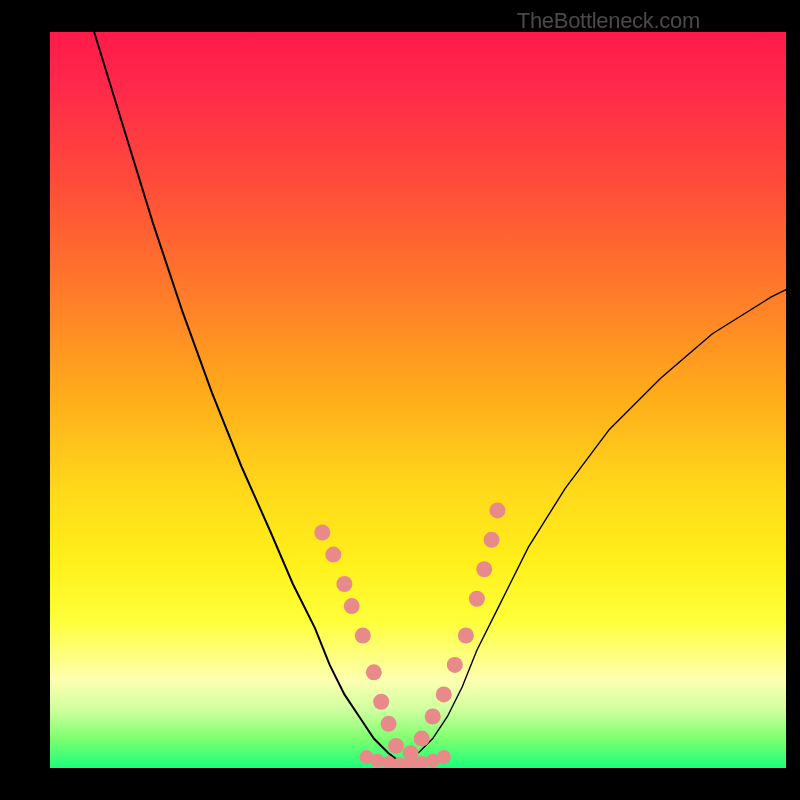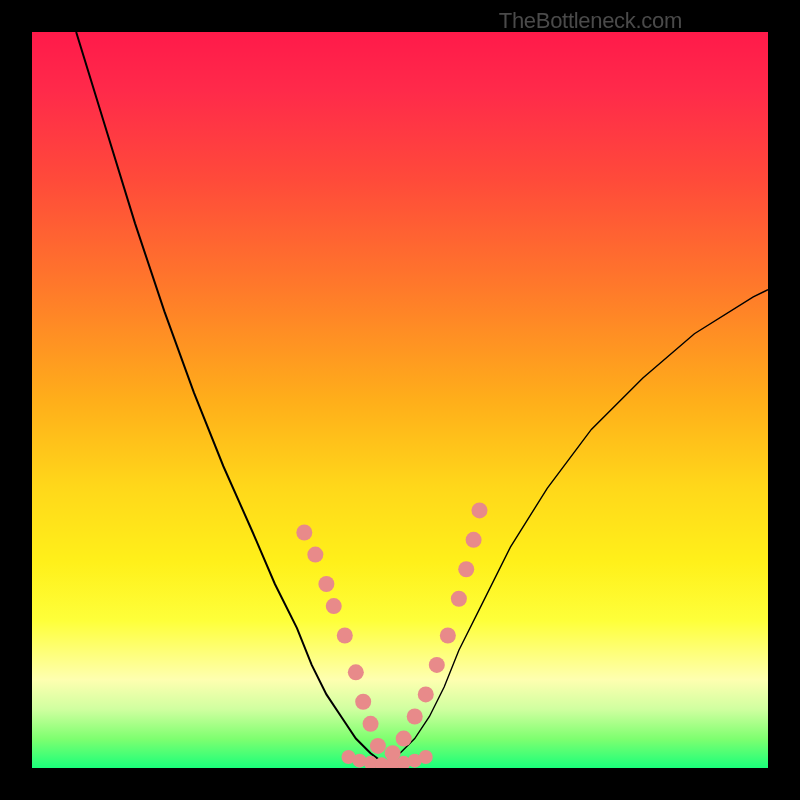--- a/index.html
+++ b/index.html
@@ -8,20 +8,21 @@
     height: 800px;
     overflow: hidden;
     font-family: Arial, sans-serif;
     background: #000;
   }
   .container {
     width: 716px;
     height: 800px;
     position: relative;
     background: #000;
+    margin-left: 18px;
   }
   .plot-area {
     position: absolute;
     left: 32px;
     top: 32px;
     width: 736px;
     height: 736px;
     background: linear-gradient(to bottom,
       #ff1a4a 0%,
       #ff2a4a 8%,

